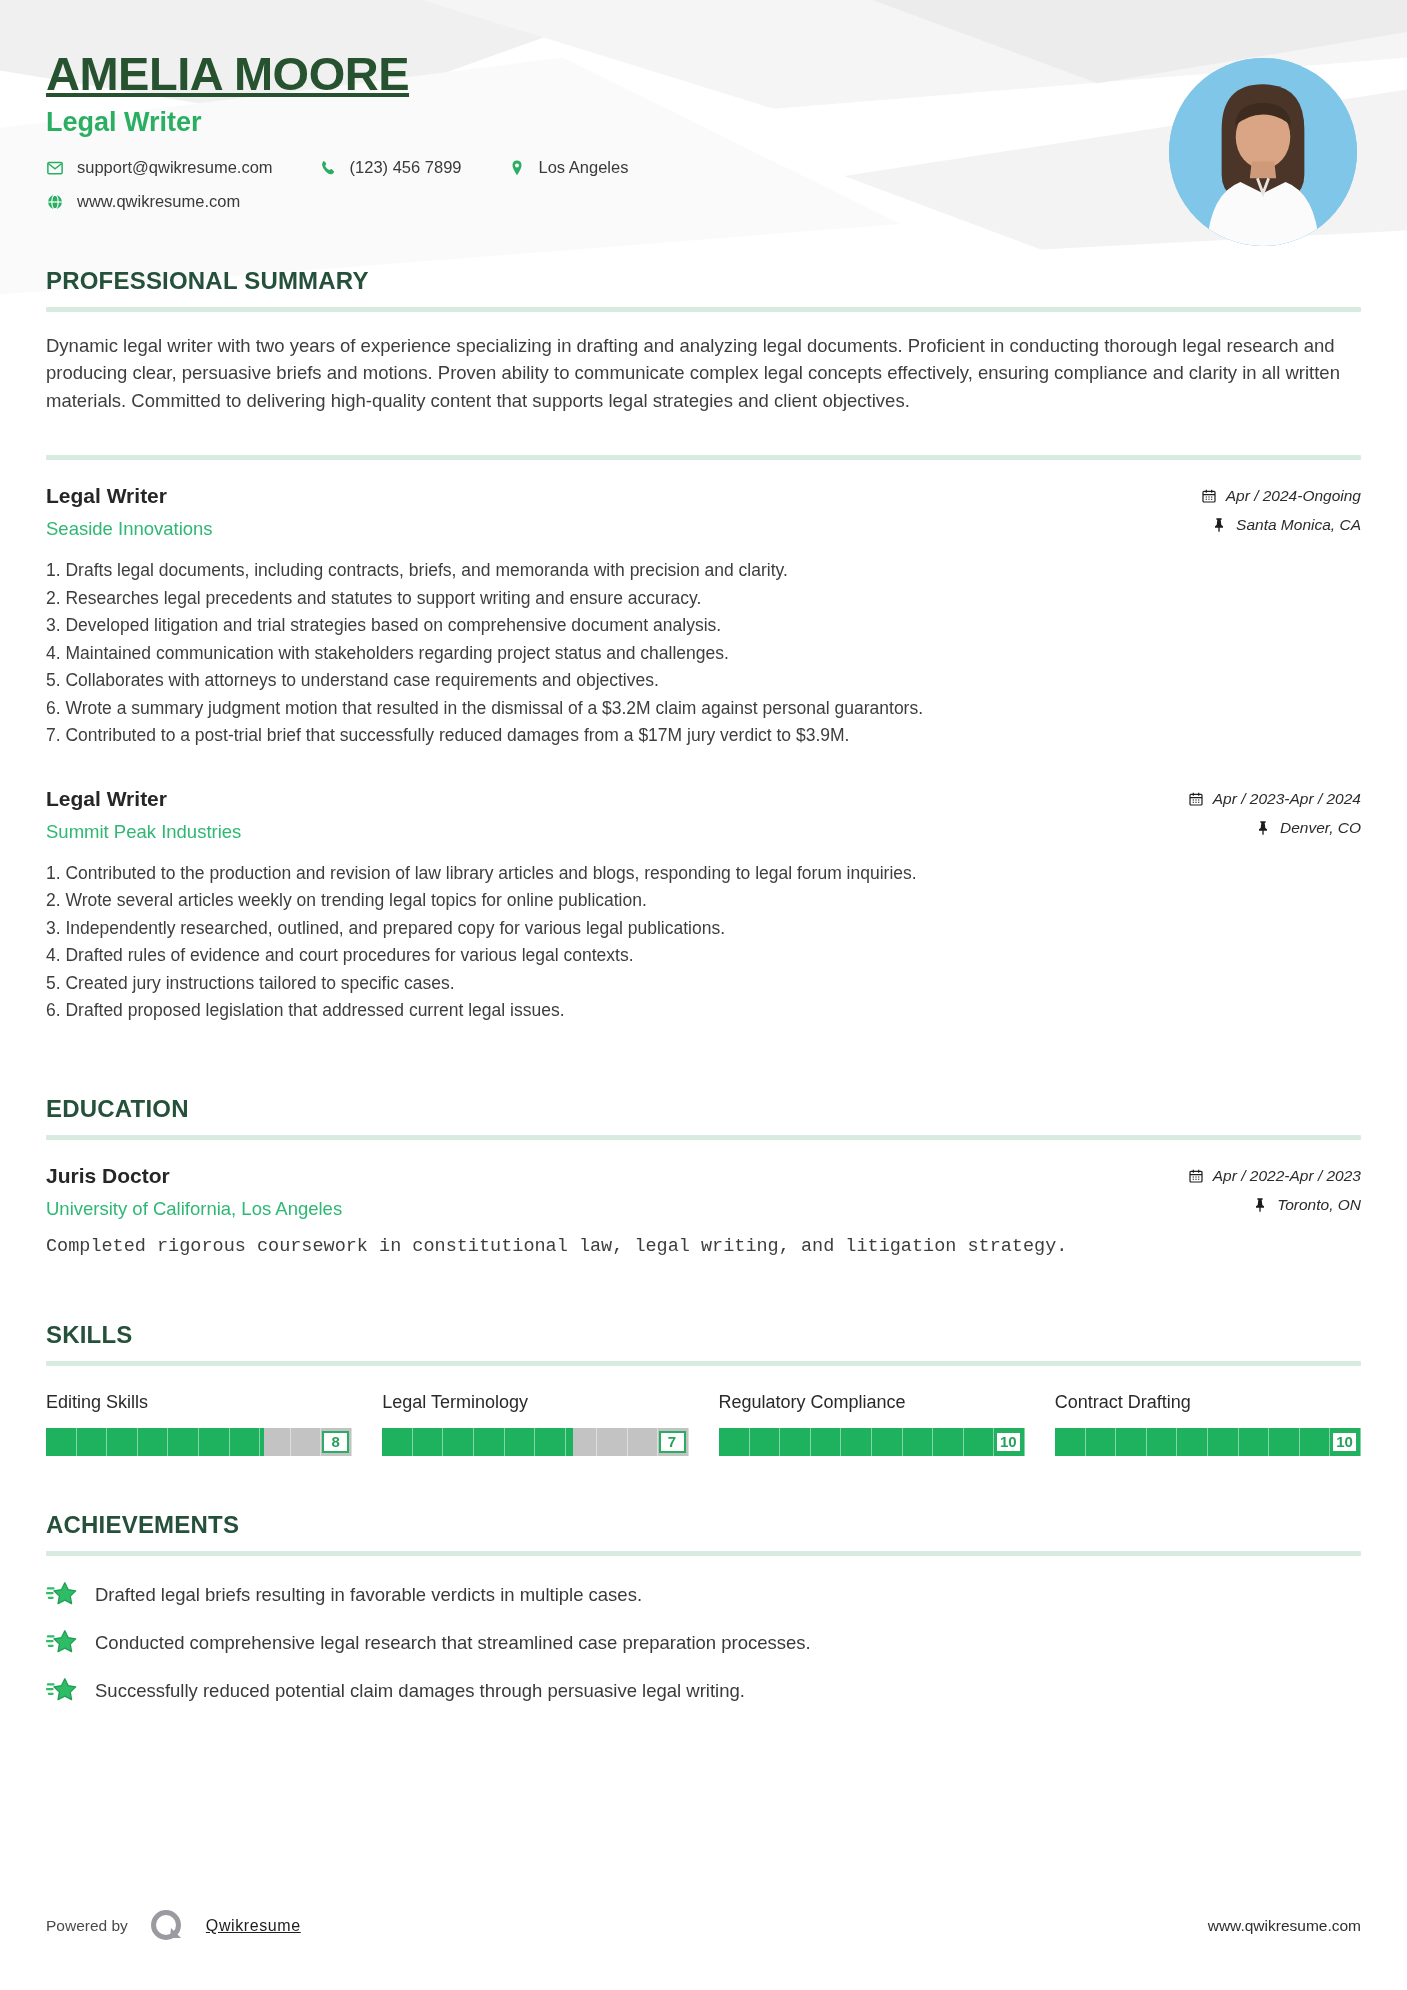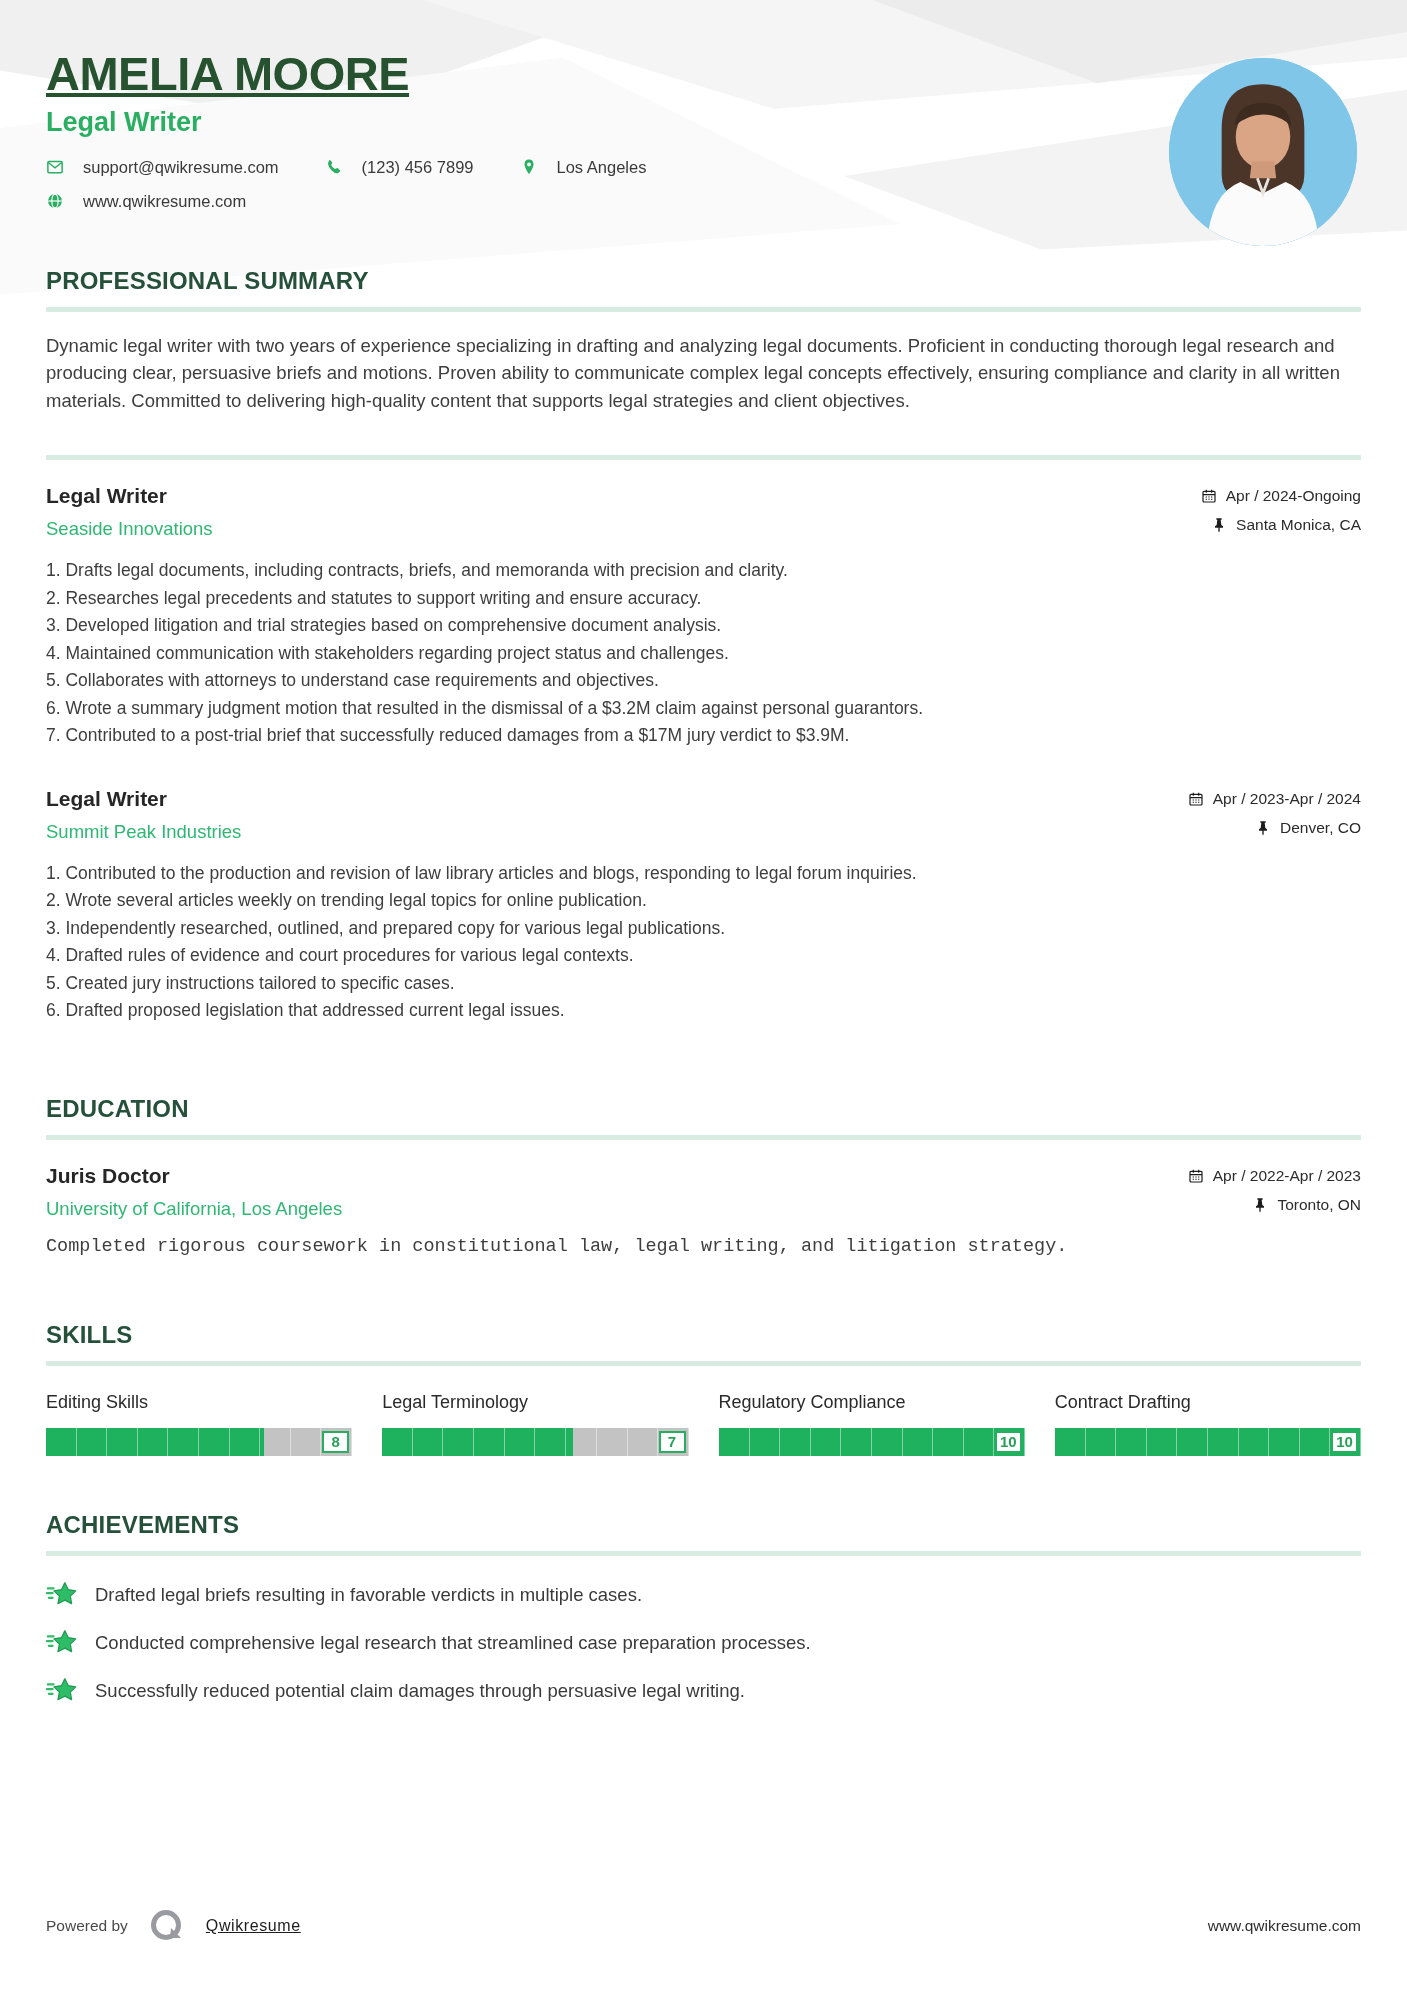--- a/index.html
+++ b/index.html
@@ -29,21 +29,21 @@
 
   .content { position:relative; padding: 0 46px; }
 
   
   .hdr { padding-top: 50px; position:relative; }
   .name { margin:0; font-size:47px; line-height:1.02; font-weight:bold;
           letter-spacing:-0.5px; color:#27522f;text-decoration:underline; }
   .subtitle { margin-top:9px; font-size:27px; font-weight:bold; color:#2aaf62; }
   .contact-row { display:flex; align-items:center; margin-top:20px; font-size:16.5px; color:#3a3a3a; }
   .contact-row + .contact-row { margin-top:15px; }
-  .contact-item { display:flex; align-items:flex-start; gap:19px; margin-right:46px; }
+  .contact-item { display:flex; align-items:flex-end; gap:13px; margin-right:46px; }
   .cicon { width:18px; height:18px; color:#2aaf62; flex:0 0 auto; display:flex; }
   .cicon svg { width:100%; height:100%; }
 
   
   .photo { position:absolute; top:58px; right:50px; width:188px; height:188px;
            border-radius:50%; overflow:hidden; background:#7fc6e9; }
   .photo svg { width:100%; height:100%; display:block; }
 
   
   section { position:relative; }
@@ -52,21 +52,21 @@
 
   .sec-summary { margin-top:56px; }
   .summary-text { margin-top:20px; font-size:18.5px; line-height:27.5px; color:#3e3e3e; }
 
   .sec-work { margin-top:41px; }
   .job { margin-top:24px; }
   .job + .job { margin-top:37px; }
   .job-top { display:flex; justify-content:space-between; align-items:flex-start; }
   .job-title { font-size:21px; font-weight:bold; color:#262626; }
   .job-company { margin-top:10px; font-size:18.5px; color:#2eb873; }
-  .job-meta { text-align:right; font-size:15.5px; color:#2b2b2b; padding-top:3px; }
+  .job-meta { text-align:right; font-size:15.5px; color:#2b2b2b; padding-top:3px;font-style:italic; }
   .meta-row { display:flex; justify-content:flex-end; align-items:center; gap:9px; }
   .meta-row + .meta-row { margin-top:11px; }
   .micon { width:16px; height:16px; color:#1c1c1c; display:flex; }
   .micon svg { width:100%; height:100%; }
 
   ol.bullets { margin:17px 0 0 0; padding:0; list-style:none; counter-reset:b; }
   ol.bullets li { counter-increment:b; font-size:17.5px; line-height:27.5px; color:#3e3e3e; }
   ol.bullets li::before { content: counter(b) ". "; }
 
   .sec-education { margin-top:70px; }

